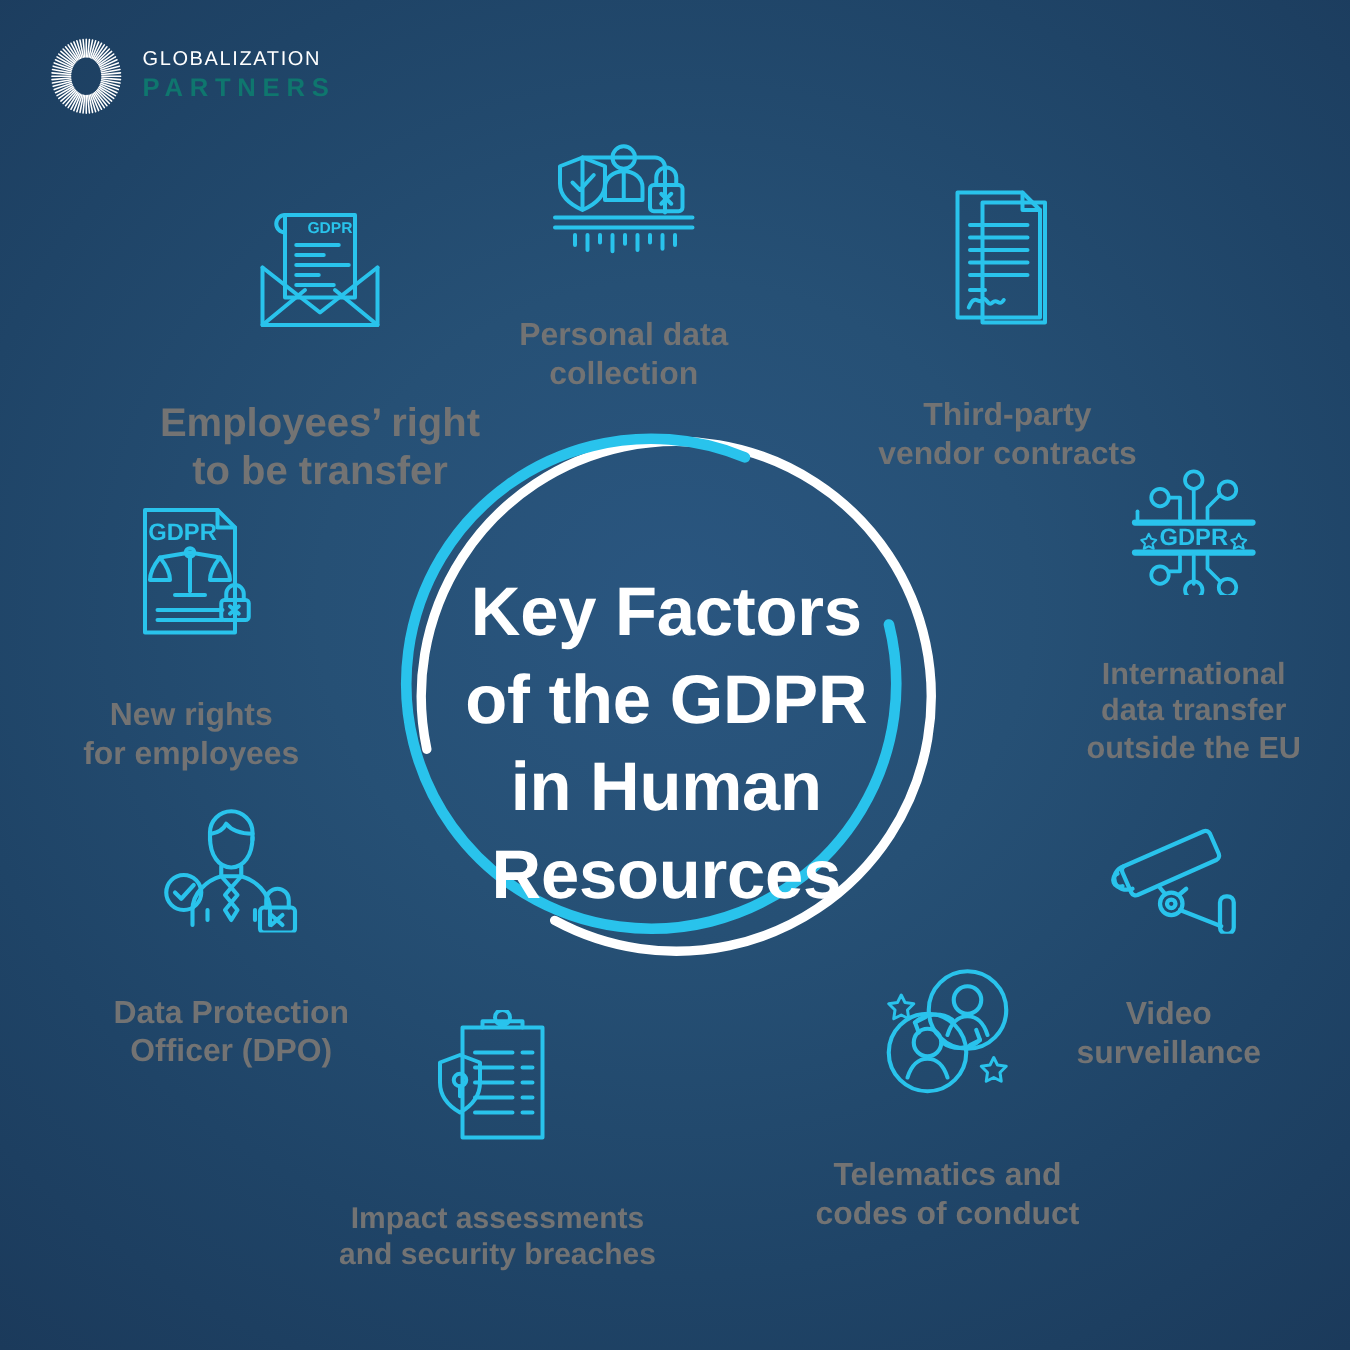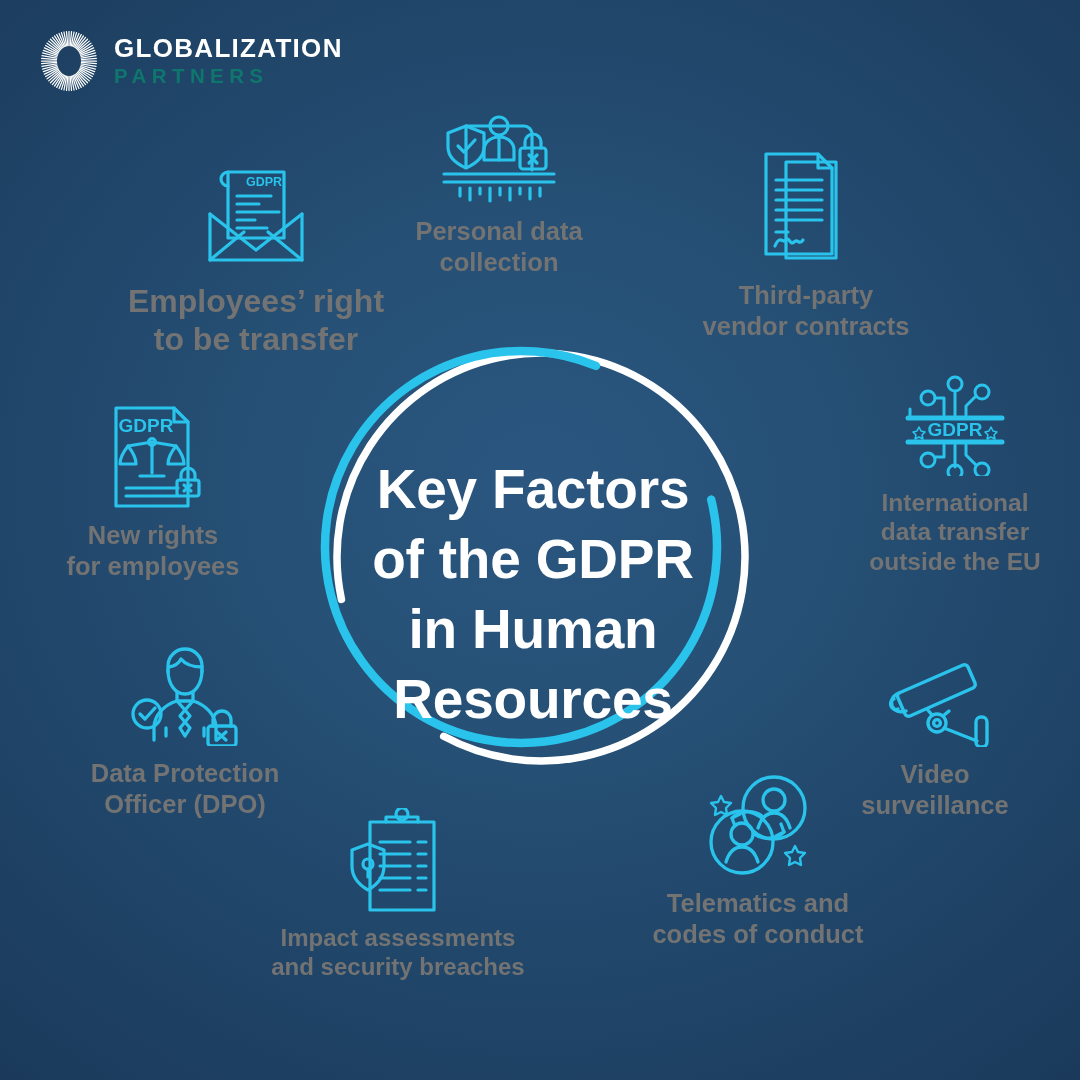--- a/index.html
+++ b/index.html
@@ -10,38 +10,38 @@
     position: relative;
     overflow: hidden;
     color: #ffffff;
   }
   .stage { position:absolute; inset:0; }
 
   
   .logo { position:absolute; left:38px; top:30px; display:flex; align-items:center; gap:14px; }
   .logo-mark { width:62px; height:62px; position:relative; }
   .logo-text { display:flex; flex-direction:column; justify-content:center; line-height:1.0; }
-  .logo-line1 { font-size:26px; font-weight:bold; letter-spacing:1.3px; color:#ffffff; }
+  .logo-line1 { font-size:16px; font-weight:normal; letter-spacing:1.3px; color:#ffffff; }
   .logo-line2 { font-size:20.5px; font-weight:bold; letter-spacing:5.4px; color:#0f766e; margin-top:5px; }
 
   
   .center-wrap {
     position:absolute; left:313px; top:333px; width:440px; height:440px;
   }
   .ring { position:absolute; inset:0; }
   .center-title {
     position:absolute; left:0; right:0; top:122px;
     text-align:center;
     font-size:55px; font-weight:bold; line-height:1.27;
     color:#ffffff; letter-spacing:-0.2px;
   }
   .center-title span { display:block; }
 
   
-  .node { position:absolute; display:flex; flex-direction:column; align-items:center; }
+  .node { position:absolute; display:flex; flex-direction:column; align-items:center;gap:36px; }
   .node .icon { display:block; }
   .node .label {
     margin-top:8px; text-align:center; font-weight:bold;
     font-size:25.5px; line-height:1.2; color:#737373; white-space:nowrap;
   }
   .node .label span { display:block; }
 
   .n-personal   { left:368px; top:104px;  width:262px; }
   .n-employees  { left:116px; top:158px;  width:280px; }
   .n-third      { left:670px; top:150px;  width:272px; }

